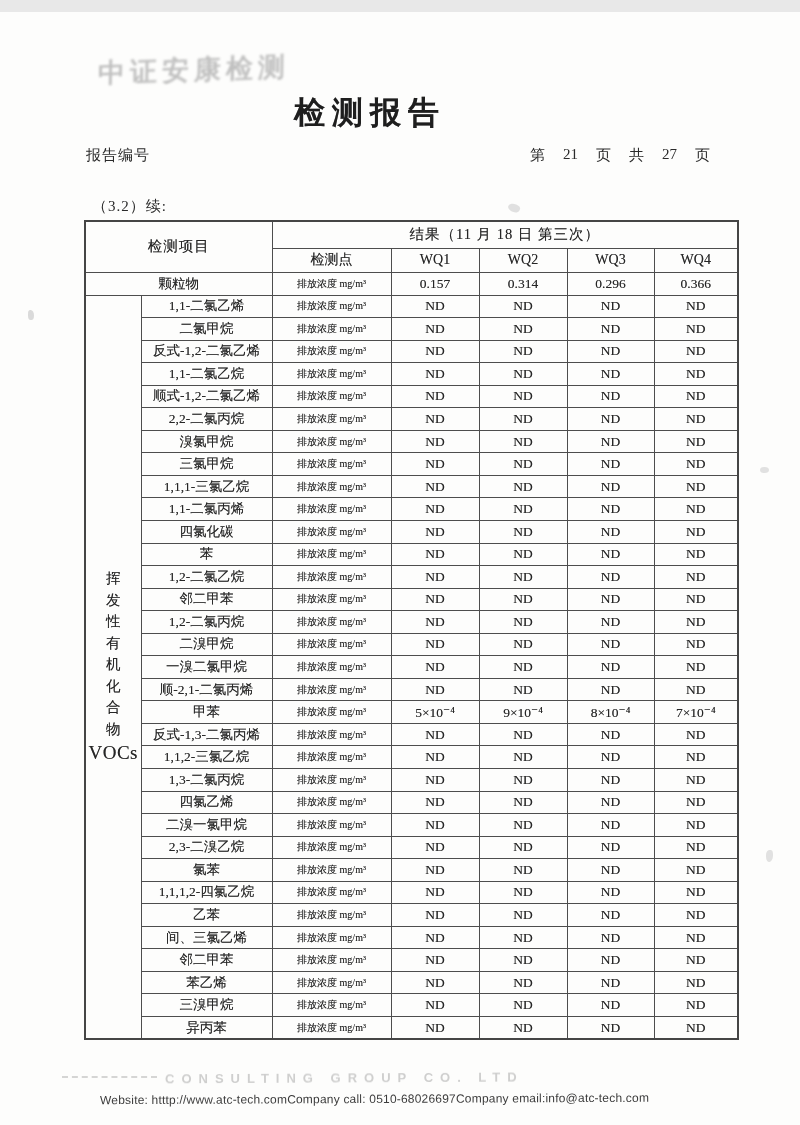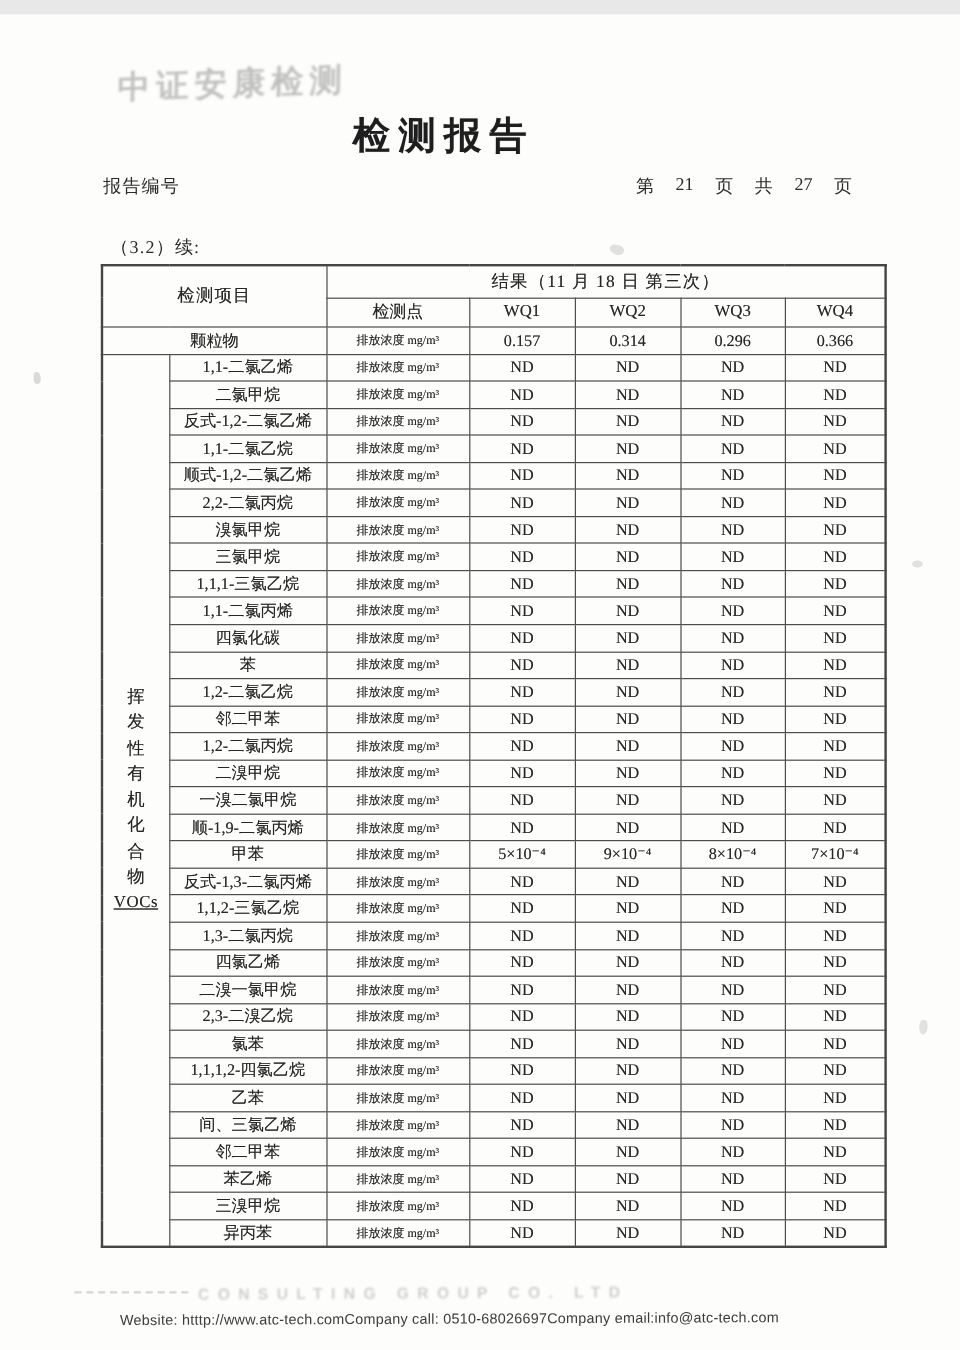--- a/index.html
+++ b/index.html
@@ -71,21 +71,21 @@
   .hr2 th { height: 24px; font-size: 14px; }
   .p-row td { height: 23px; }
   .voc-row td { height: 22.55px; }
   td.c-point { font-size: 10px; }
   td.c-val { font-size: 13.5px; font-family: "Liberation Serif", "DejaVu Serif", serif; }
   td.group-cell { vertical-align: middle; }
   .vstack {
     display: flex; flex-direction: column; align-items: center;
     gap: 7px; font-size: 14.5px; line-height: 1;
   }
-  .vstack .vocs { font-size: 14px; letter-spacing: .5px; text-decoration: underline; }
+  .vstack .vocs { font-size: 19px; letter-spacing: .5px; }
 
   
   .faded-stamp {
     position: absolute;
     top: 1058px; left: 165px;
     width: 520px;
     font-family: "Liberation Sans", "DejaVu Sans", sans-serif;
     font-size: 13px;
     font-weight: bold;
     letter-spacing: 7px;
@@ -313,21 +313,21 @@
     </tr>
           <tr class="voc-row">
       <td class="c-name">一溴二氯甲烷</td>
       <td class="c-point">排放浓度 mg/m³</td>
       <td class="c-val">ND</td>
       <td class="c-val">ND</td>
       <td class="c-val">ND</td>
       <td class="c-val">ND</td>
     </tr>
           <tr class="voc-row">
-      <td class="c-name">顺-1,9-二氯丙烯</td>
+      <td class="c-name">顺-2,1-二氯丙烯</td>
       <td class="c-point">排放浓度 mg/m³</td>
       <td class="c-val">ND</td>
       <td class="c-val">ND</td>
       <td class="c-val">ND</td>
       <td class="c-val">ND</td>
     </tr>
           <tr class="voc-row">
       <td class="c-name">甲苯</td>
       <td class="c-point">排放浓度 mg/m³</td>
       <td class="c-val">5×10⁻⁴</td>

